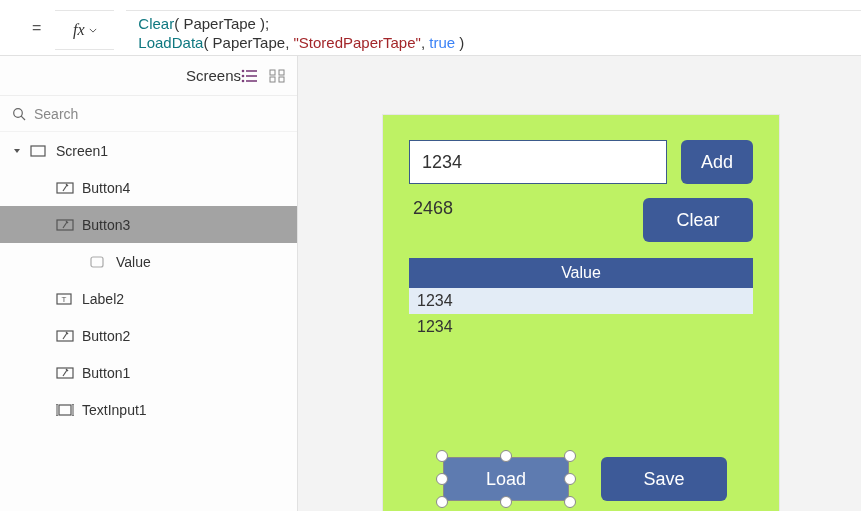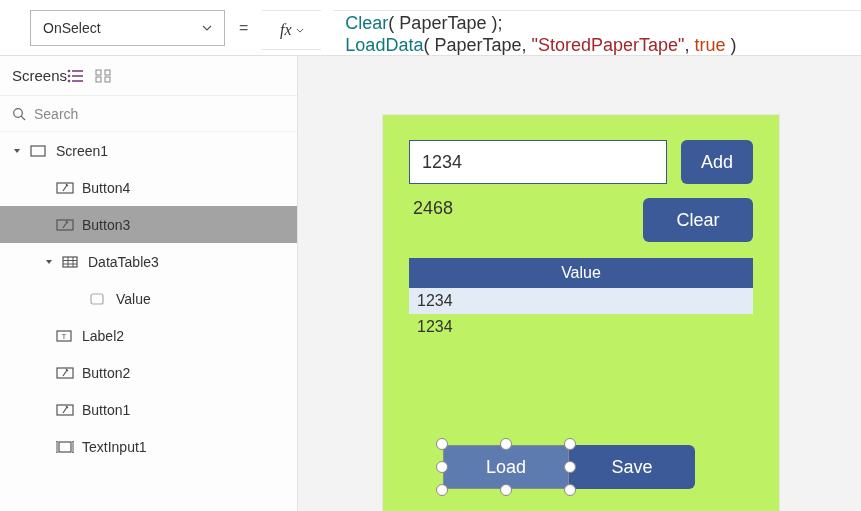--- a/index.html
+++ b/index.html
@@ -19,36 +19,36 @@
     .equals { font-size: 16px; color: #555; display: flex; align-items: center; padding: 0 2px;}
     .fx-box {
       width: 59px; height: 40px; border-top: 1px solid #e5e5e5; border-bottom: 1px solid #e5e5e5;
       display: flex; align-items: center; justify-content: center; gap: 4px;
     }
     .fx-icon { font-style: italic; font-family: Georgia, serif; font-size: 16px; color: #333; }
     .fx-chev { width: 8px; height: 5px; }
     .formula {
       flex: 1; height: 48px; border-top: 1px solid #e5e5e5; border-bottom: 1px solid #e5e5e5;
       padding: 0 12px; display: flex; align-items: center;
-      font-family: Consolas, "Courier New", monospace; font-size: 18px; white-space: pre; overflow: hidden;
+      font-family: Consolas, "Courier New", monospace; font-size: 15px; white-space: pre; overflow: hidden;
     }
     .formula .kw { color: #0f7880; }
     .formula .id { color: #333; }
     .formula .str { color: #a3262a; }
-    .formula .bool { color: #c2410c; }
+    .formula .bool { color: #3b82f6; }
     .formula .punc { color: #333; }
 
     
     .main { display: flex; height: calc(511px - 56px); }
     .left { width: 298px; border-right: 1px solid #e1e1e1; background: #fdfdfd; }
     .canvas-area { flex: 1; background: #f3f3f3; position: relative; }
 
     
     .panel-head {
-      height: 40px; display: flex; align-items: center; justify-content: flex-start;
+      height: 40px; display: flex; align-items: center; justify-content: flex-end;
       padding: 0 12px; border-bottom: 1px solid #eee;
     }
     .panel-title { font-size: 15px; color: #333; }
     .panel-icons { display: flex; gap: 10px; align-items: center; }
     .panel-icons svg { display: block; }
 
     
     .search-row { height: 36px; display: flex; align-items: center; padding: 0 12px; gap: 8px; border-bottom: 1px solid #f2f2f2;}
     .search-row input {
       border: none; outline: none; font-size: 14px; flex: 1; color: #333; background: transparent;
@@ -91,21 +91,21 @@
     .row2 { margin-top: 14px; display: flex; justify-content: space-between; align-items: flex-start; }
     .sum { font-size: 18px; color: #333; padding-left: 4px;}
     .btn-clear { width: 110px; }
 
     .table { margin-top: 16px; }
     .thead { height: 30px; background: #3d5a98; color: #fff; display: flex; align-items: center; justify-content: center; font-size: 16px;}
     .trow { height: 26px; display: flex; align-items: center; padding-left: 8px; font-size: 16px; color: #333;}
     .trow.sel { background: #e3ecf6; }
 
     .bottom-btns {
-      position: absolute; left: 60px; bottom: 0; width: 320px; display: flex; padding-bottom: 22px;
+      position: absolute; left: 60px; bottom: 0; width: 320px; display: flex; gap: 32px; padding-bottom: 10px;
     }
     .btn-load { width: 126px; height: 44px; background: #5e7bb0; position: relative;}
     .btn-save { width: 126px; height: 44px; }
 
     
     .sel-wrap { position: relative; }
     .sel-border { position: absolute; left: -7px; top: -7px; right: -7px; bottom: -7px; pointer-events: none;}
     .sel-border::before {
       content: ""; position: absolute; left:7px; top:7px; right:7px; bottom:7px; border: 1px solid #8a8a8a;
     }
@@ -121,26 +121,20 @@
     .h-bm { left: 50%; bottom: 0; transform: translateX(-50%);}
     .h-ml { left: 0; top: 50%; transform: translateY(-50%);}
     .h-mr { right: 0; top: 50%; transform: translateY(-50%);}
 
     svg { fill: none; stroke: currentColor; }
   </style>
 </head>
 <body>
 
 <div class="topbar">
-  <div class="prop-select">
-    <span>OnSelect</span>
-    <svg class="chevron-down" viewBox="0 0 10 6">
-        <path d="M1 1 L5 5 L9 1" stroke="#555" stroke-width="1.2"></path>
-      </svg>
-  </div>
   <div class="equals">=</div>
   <div class="fx-box">
     <span class="fx-icon">fx</span>
     <svg class="fx-chev" viewBox="0 0 10 6">
         <path d="M1 1 L5 5 L9 1" stroke="#555" stroke-width="1.2"></path>
       </svg>
   </div>
   <div class="formula" id="formula"><div style="line-height: 1.25;"><div><span class="kw">Clear</span><span class="punc">( </span><span class="id">PaperTape</span><span class="punc"> );</span></div><div><span class="kw">LoadData</span><span class="punc">( </span><span class="id">PaperTape</span><span class="punc">, </span><span class="str">"StoredPaperTape"</span><span class="punc">, </span><span class="bool">true</span><span class="punc"> )</span></div></div></div>
 </div>
 
@@ -201,38 +195,20 @@
         <div class="tree-row indent1 selected">
           <span class="tree-icon">
             <svg width="18" height="12" viewBox="0 0 18 12" style="color:#555">
               <rect x="1" y="1" width="16" height="10" stroke-width="1.2"></rect>
               <path d="M7 9 L11 3" stroke-width="1.2"></path>
               <path d="M10 2 L12 4" stroke-width="1.2"></path>
             </svg>
           </span>
           <span class="tree-label">Button3</span>
         </div>
-        <div class="tree-row indent-dt">
-          <span class="caret">
-            <svg width="8" height="8" viewBox="0 0 8 8" style="color:#555;">
-              <path d="M1 2 L4 6 L7 2" fill="#555" stroke="none"></path>
-            </svg>
-          </span>
-          <span style="width:6px"></span>
-          <span class="tree-icon">
-            <svg width="16" height="12" viewBox="0 0 16 12" style="color:#555">
-              <rect x="1" y="1" width="14" height="10" stroke-width="1.2"></rect>
-              <line x1="1" y1="4.5" x2="15" y2="4.5"></line>
-              <line x1="1" y1="8" x2="15" y2="8"></line>
-              <line x1="6" y1="1" x2="6" y2="11"></line>
-              <line x1="11" y1="1" x2="11" y2="11"></line>
-            </svg>
-          </span>
-          <span class="tree-label">DataTable3</span>
-        </div>
         <div class="tree-row indent2">
           <span class="tree-icon">
             <svg width="14" height="12" viewBox="0 0 14 12" style="color:#aaa">
               <rect x="1" y="1" width="12" height="10" rx="2" stroke-width="1.2"></rect>
             </svg>
           </span>
           <span class="tree-label">Value</span>
         </div>
         <div class="tree-row indent1">
           <span class="tree-icon">

